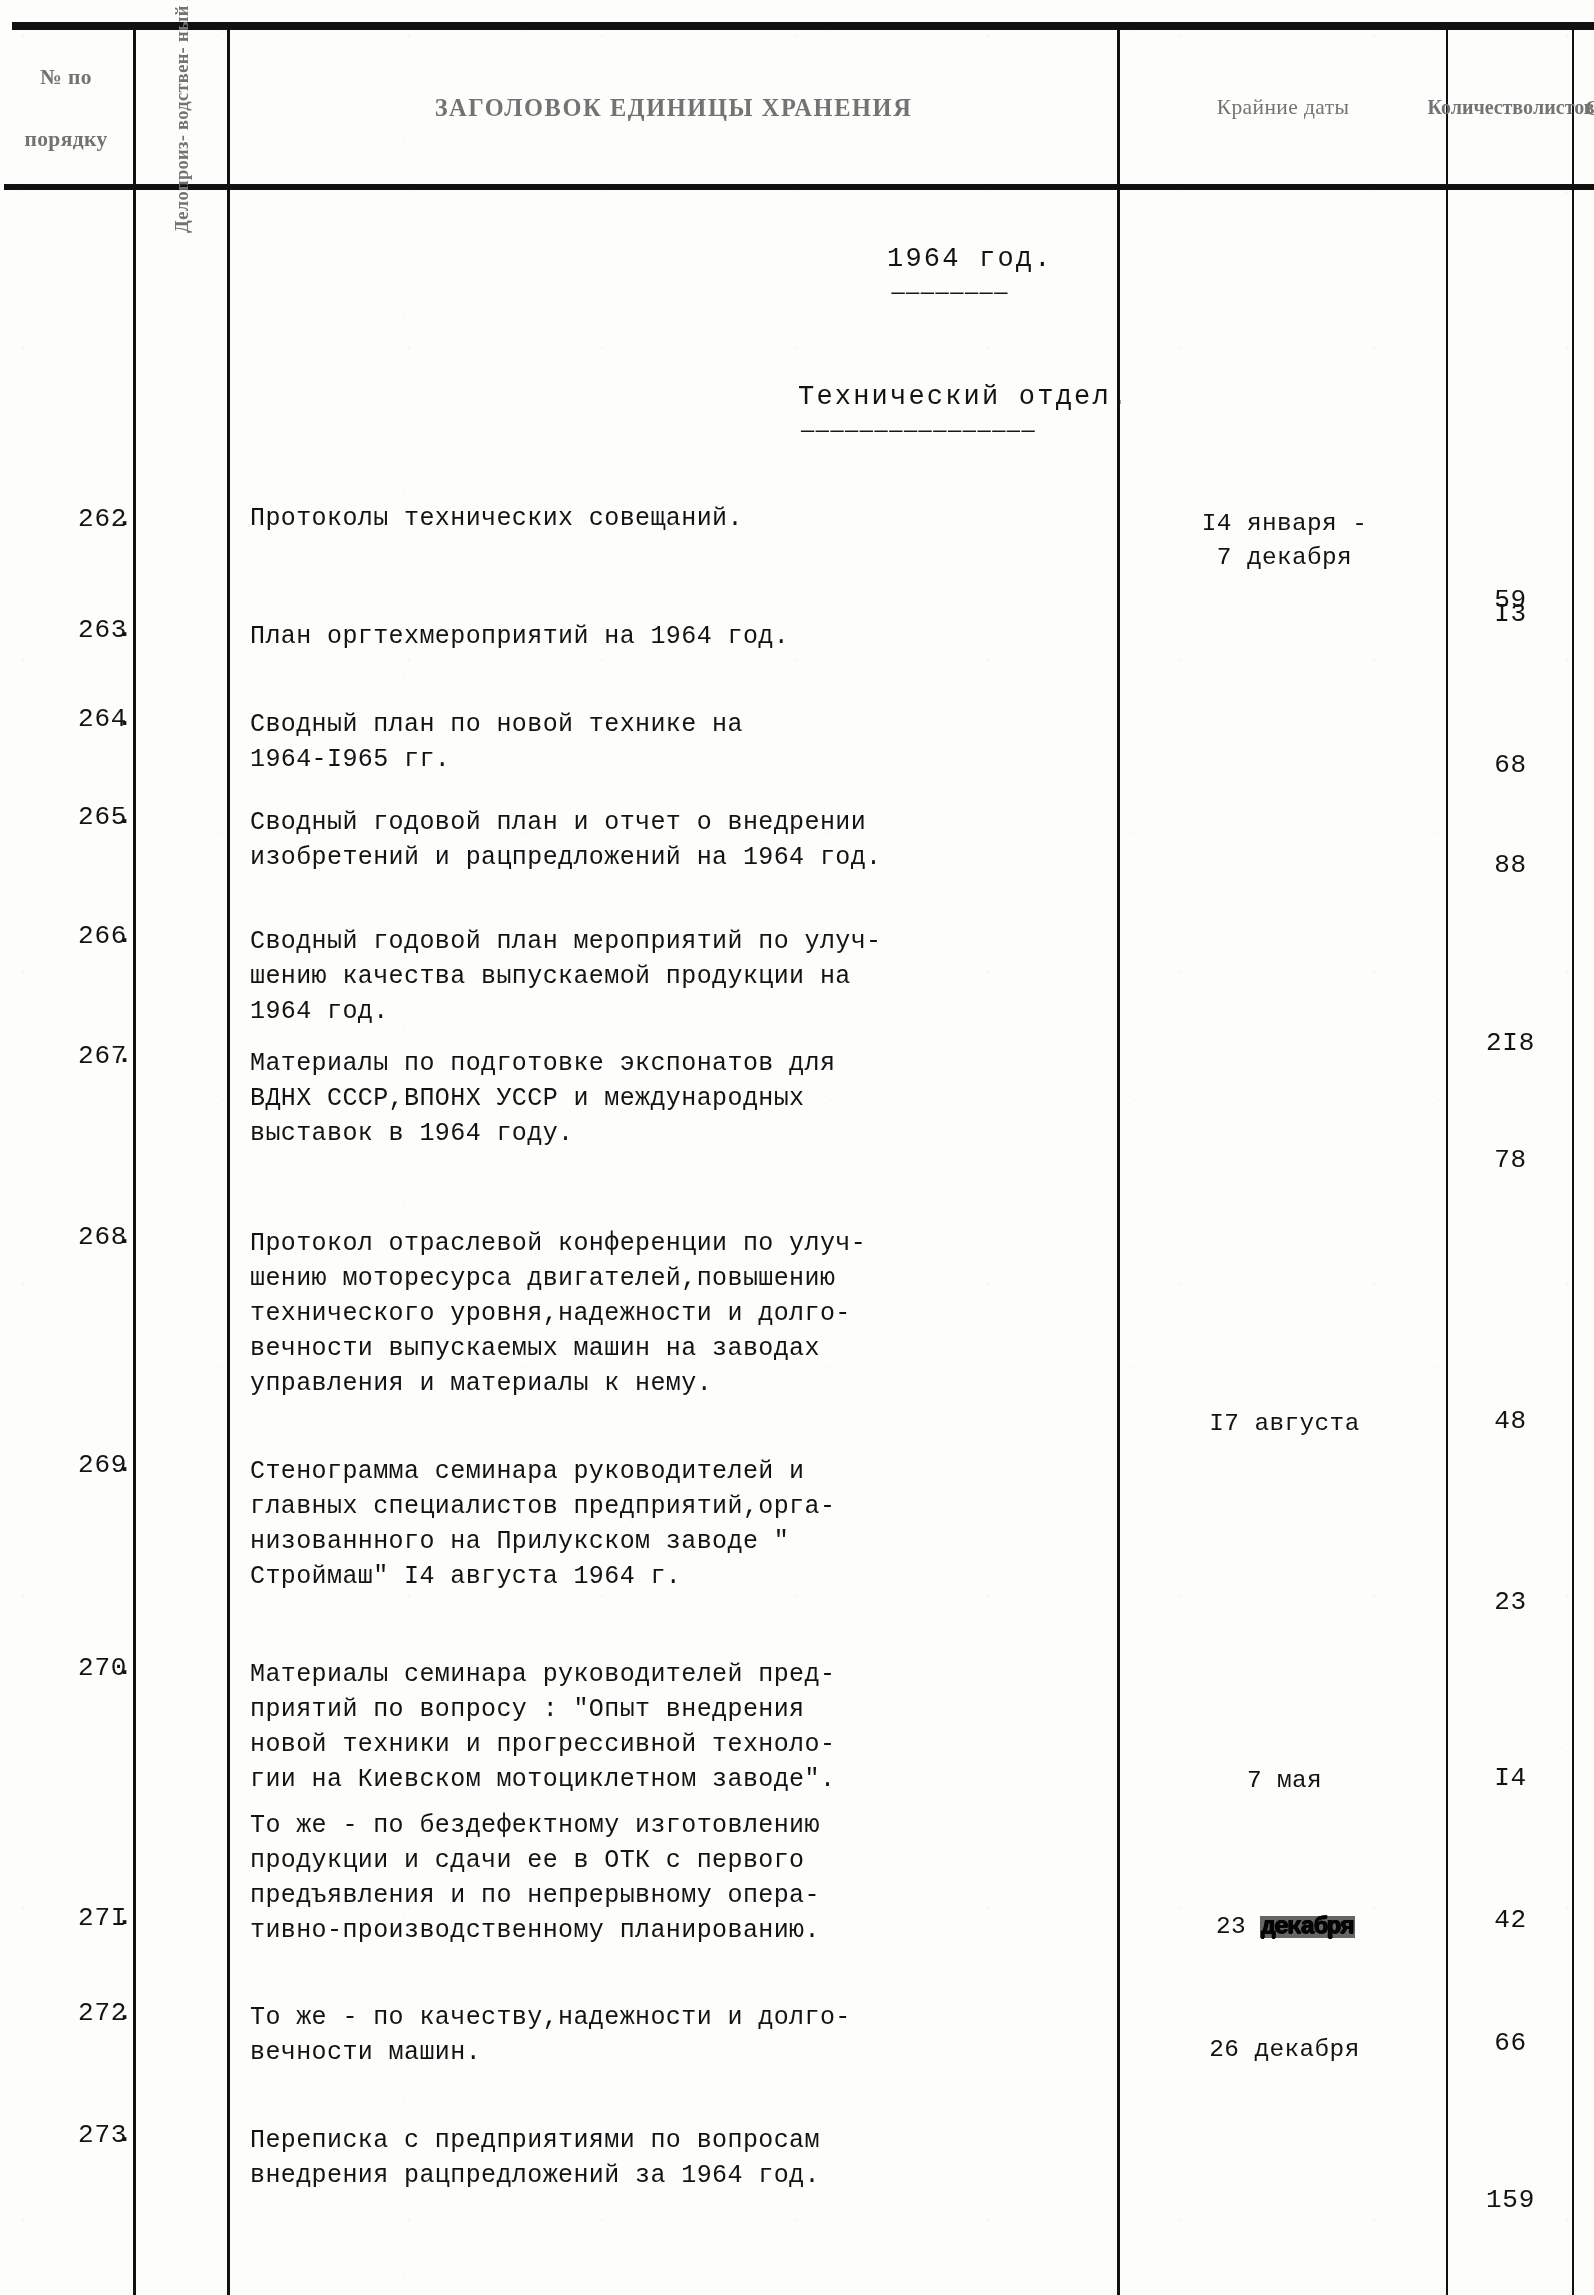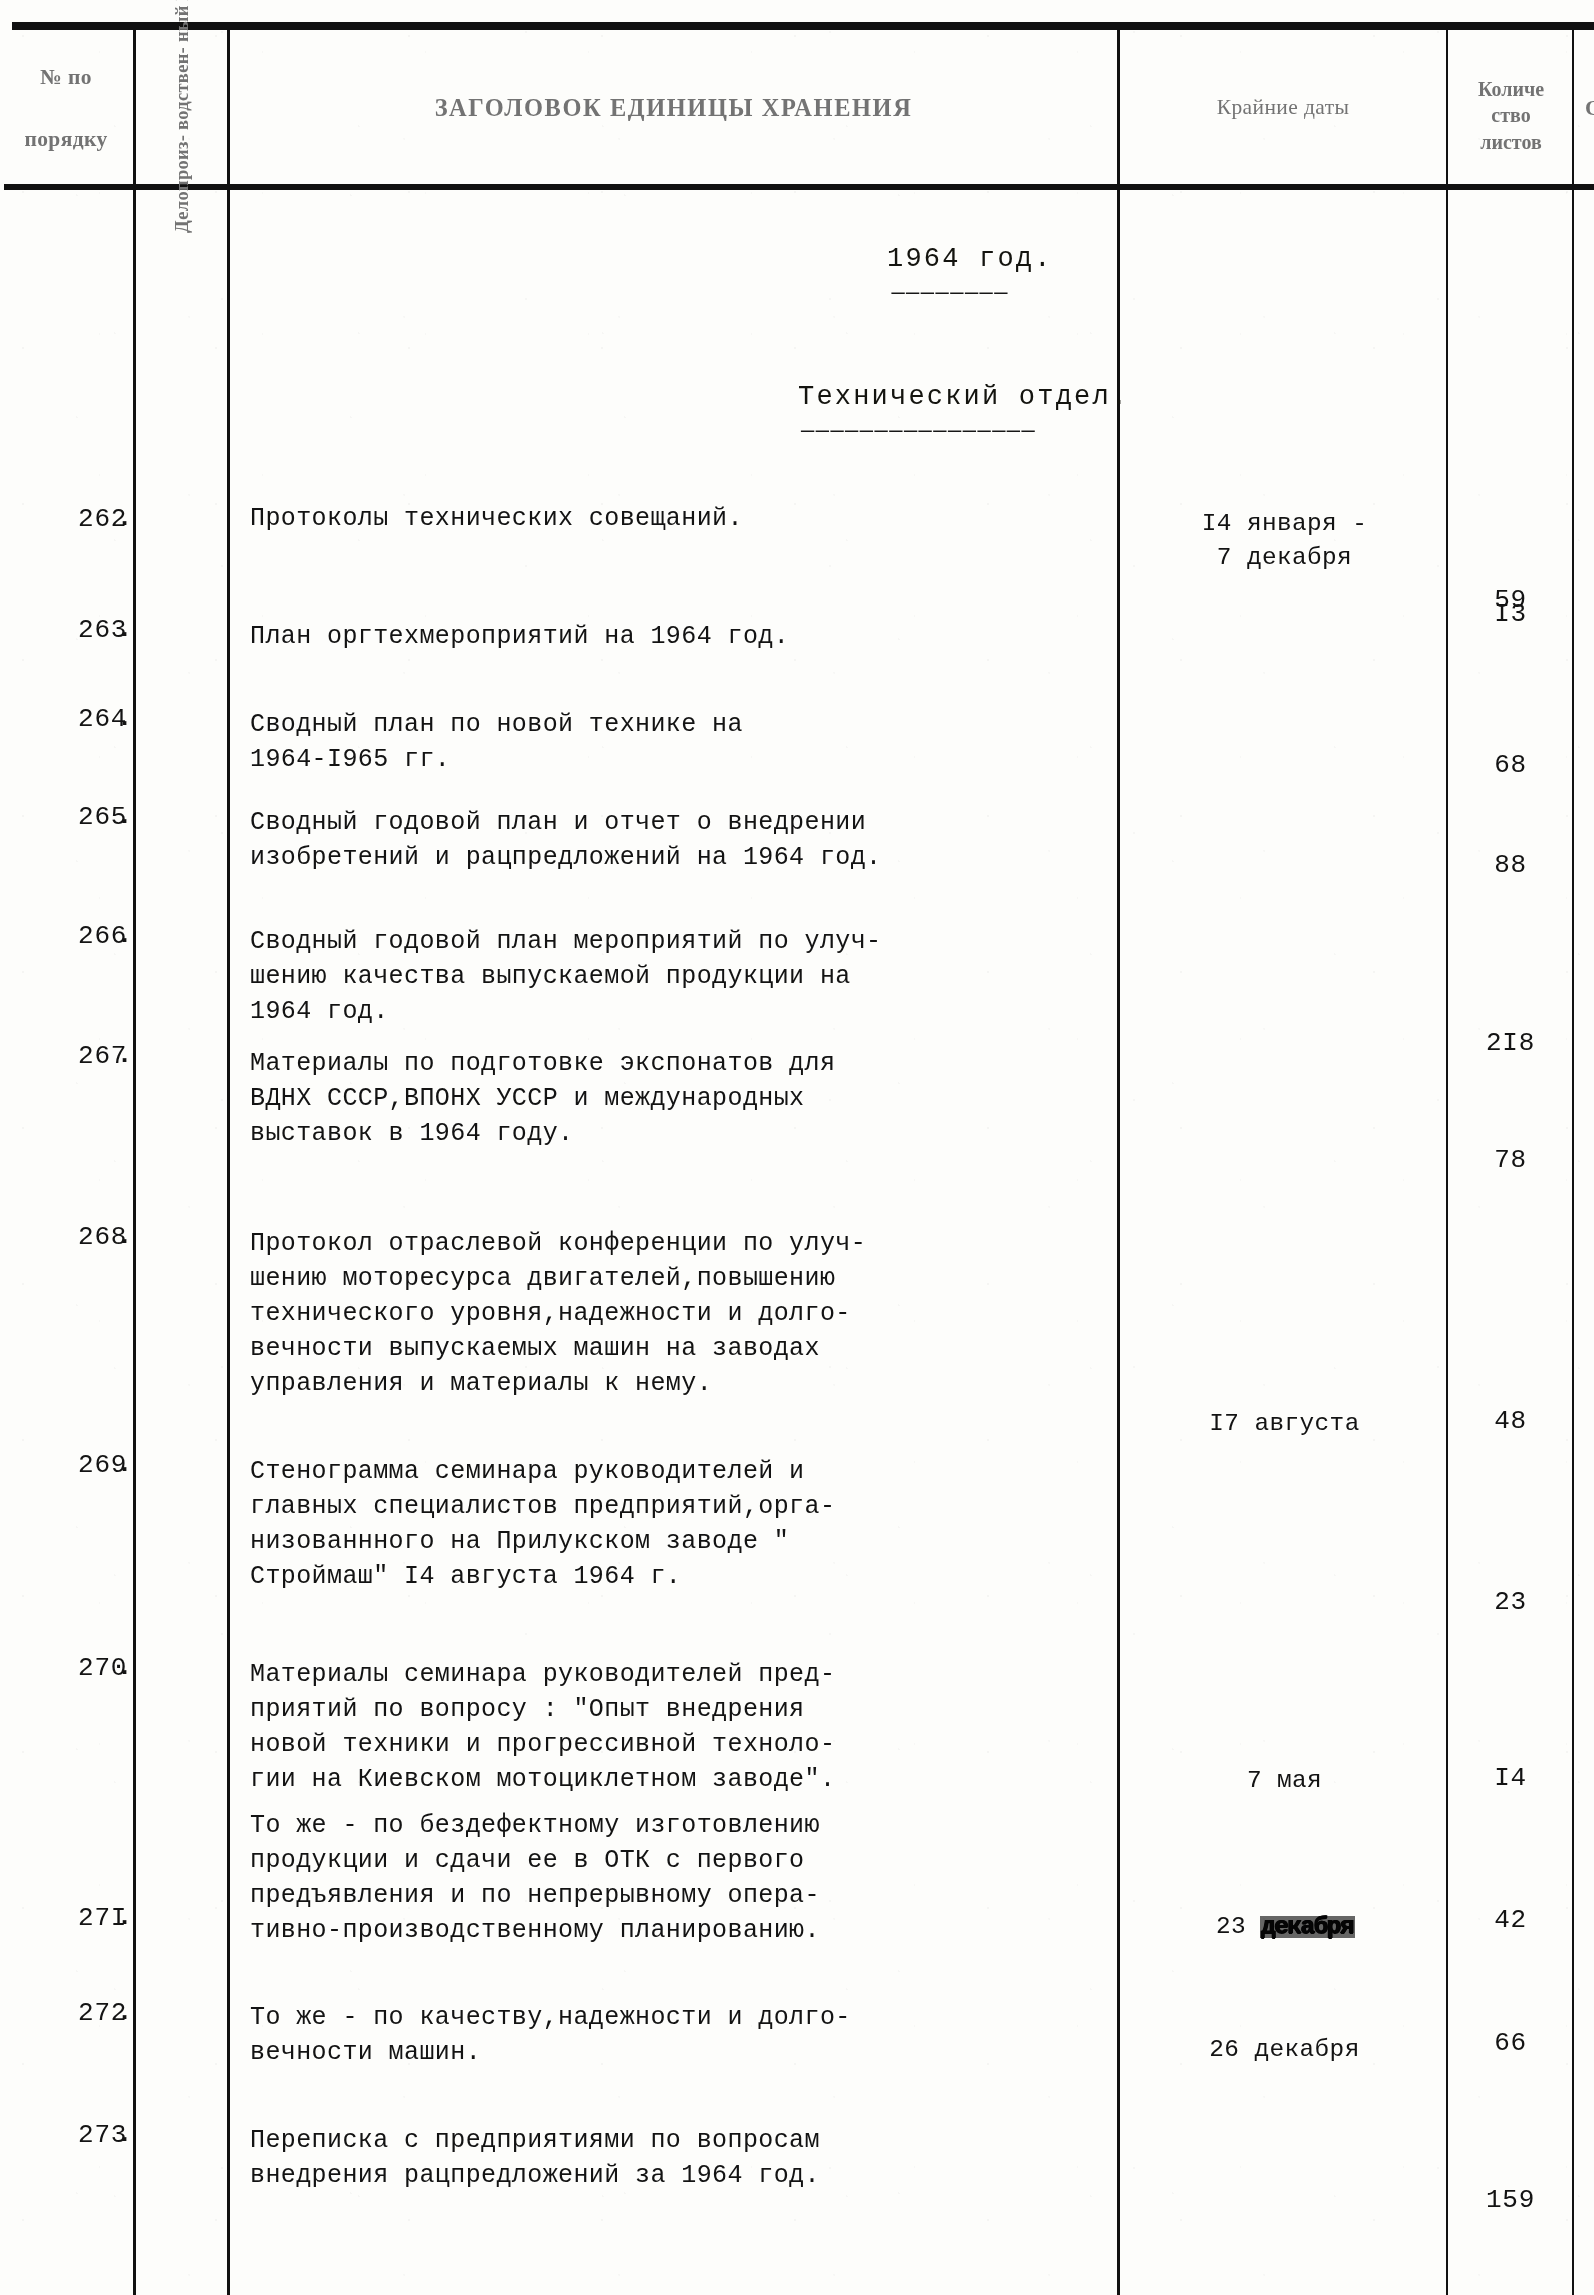--- a/index.html
+++ b/index.html
@@ -90,22 +90,22 @@
     font-size: 24.4px;
     letter-spacing: 1.6px;
   }
   #h-dates {
     left: 1121px; top: 0; width: 324px; height: 159px;
     font-size: 21.5px;
     letter-spacing: 0.4px;
     font-weight: 400;
   }
   #h-count {
-    left: 1450px; top: 8px; width: 122px; height: 159px;
-    flex-direction: column;
+    left: 1450px; top: 0; width: 122px; height: 159px;
+    flex-direction: row;
     justify-content: center;
     font-size: 20px;
     line-height: 1.33;
   }
   #h-note {
     left: 1576px; top: 0; width: 67px; height: 159px;
     justify-content: flex-start;
     padding-left: 9px;
     font-size: 22px;
     box-sizing: border-box;

